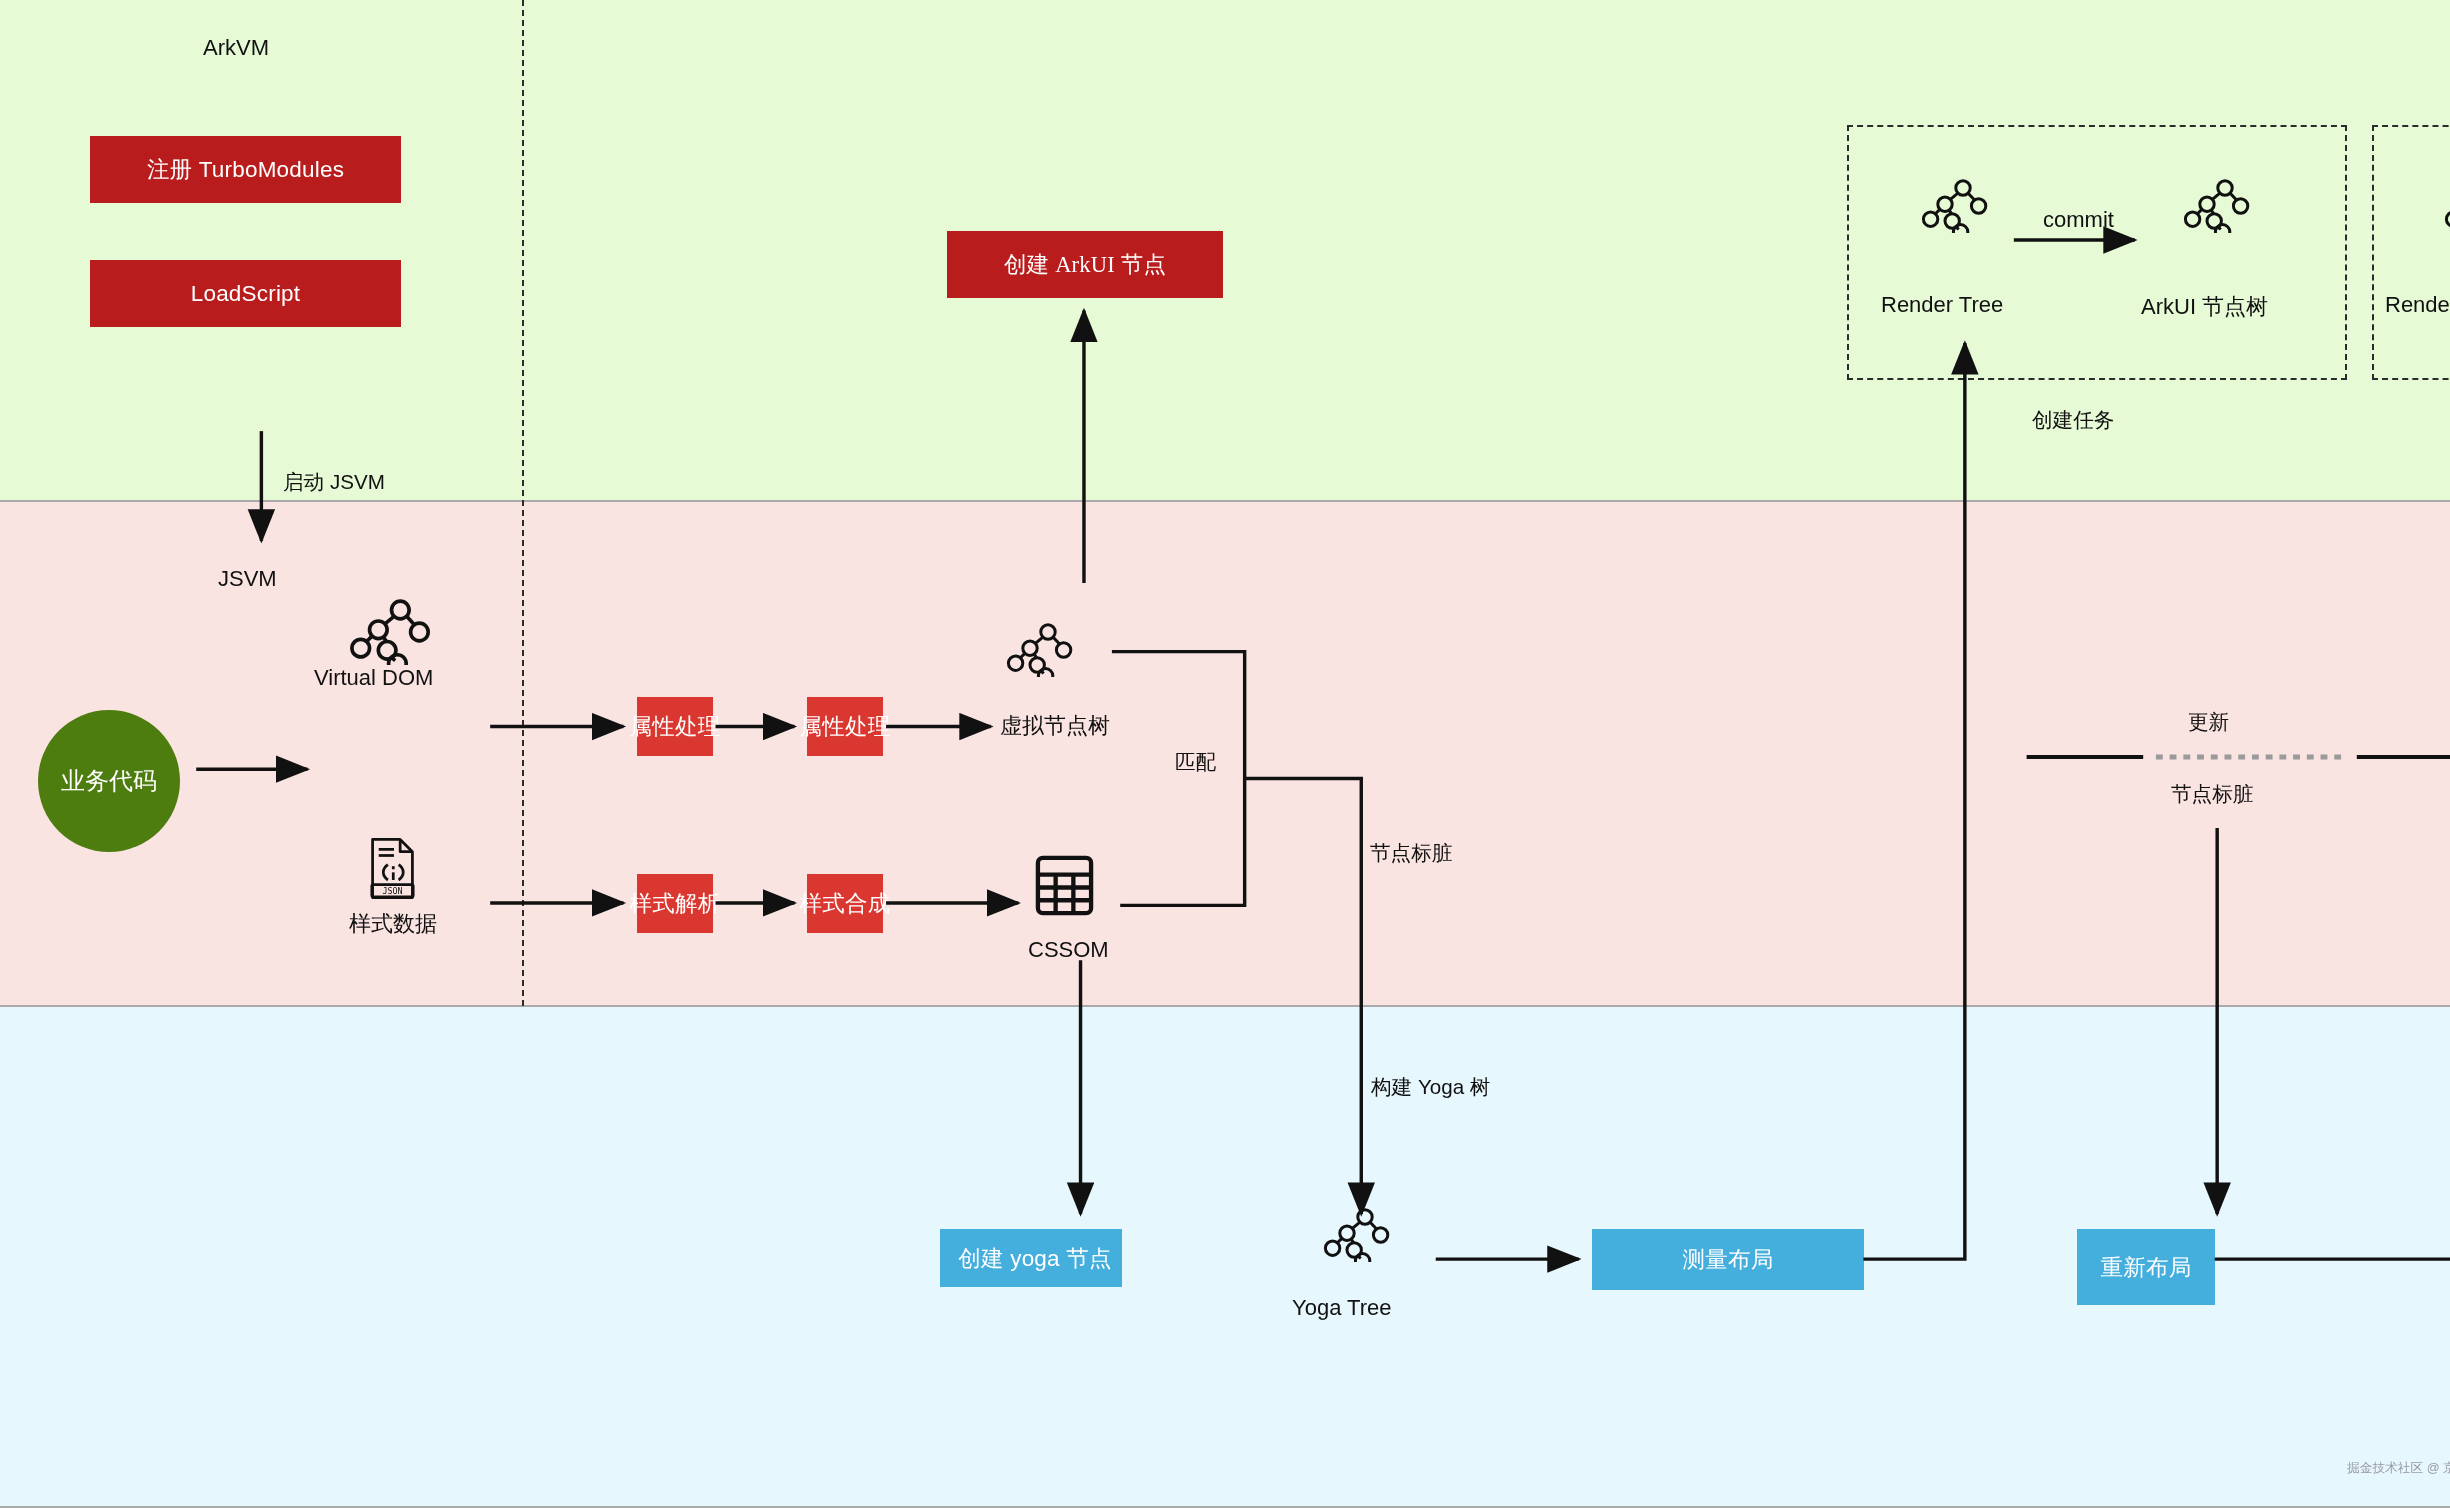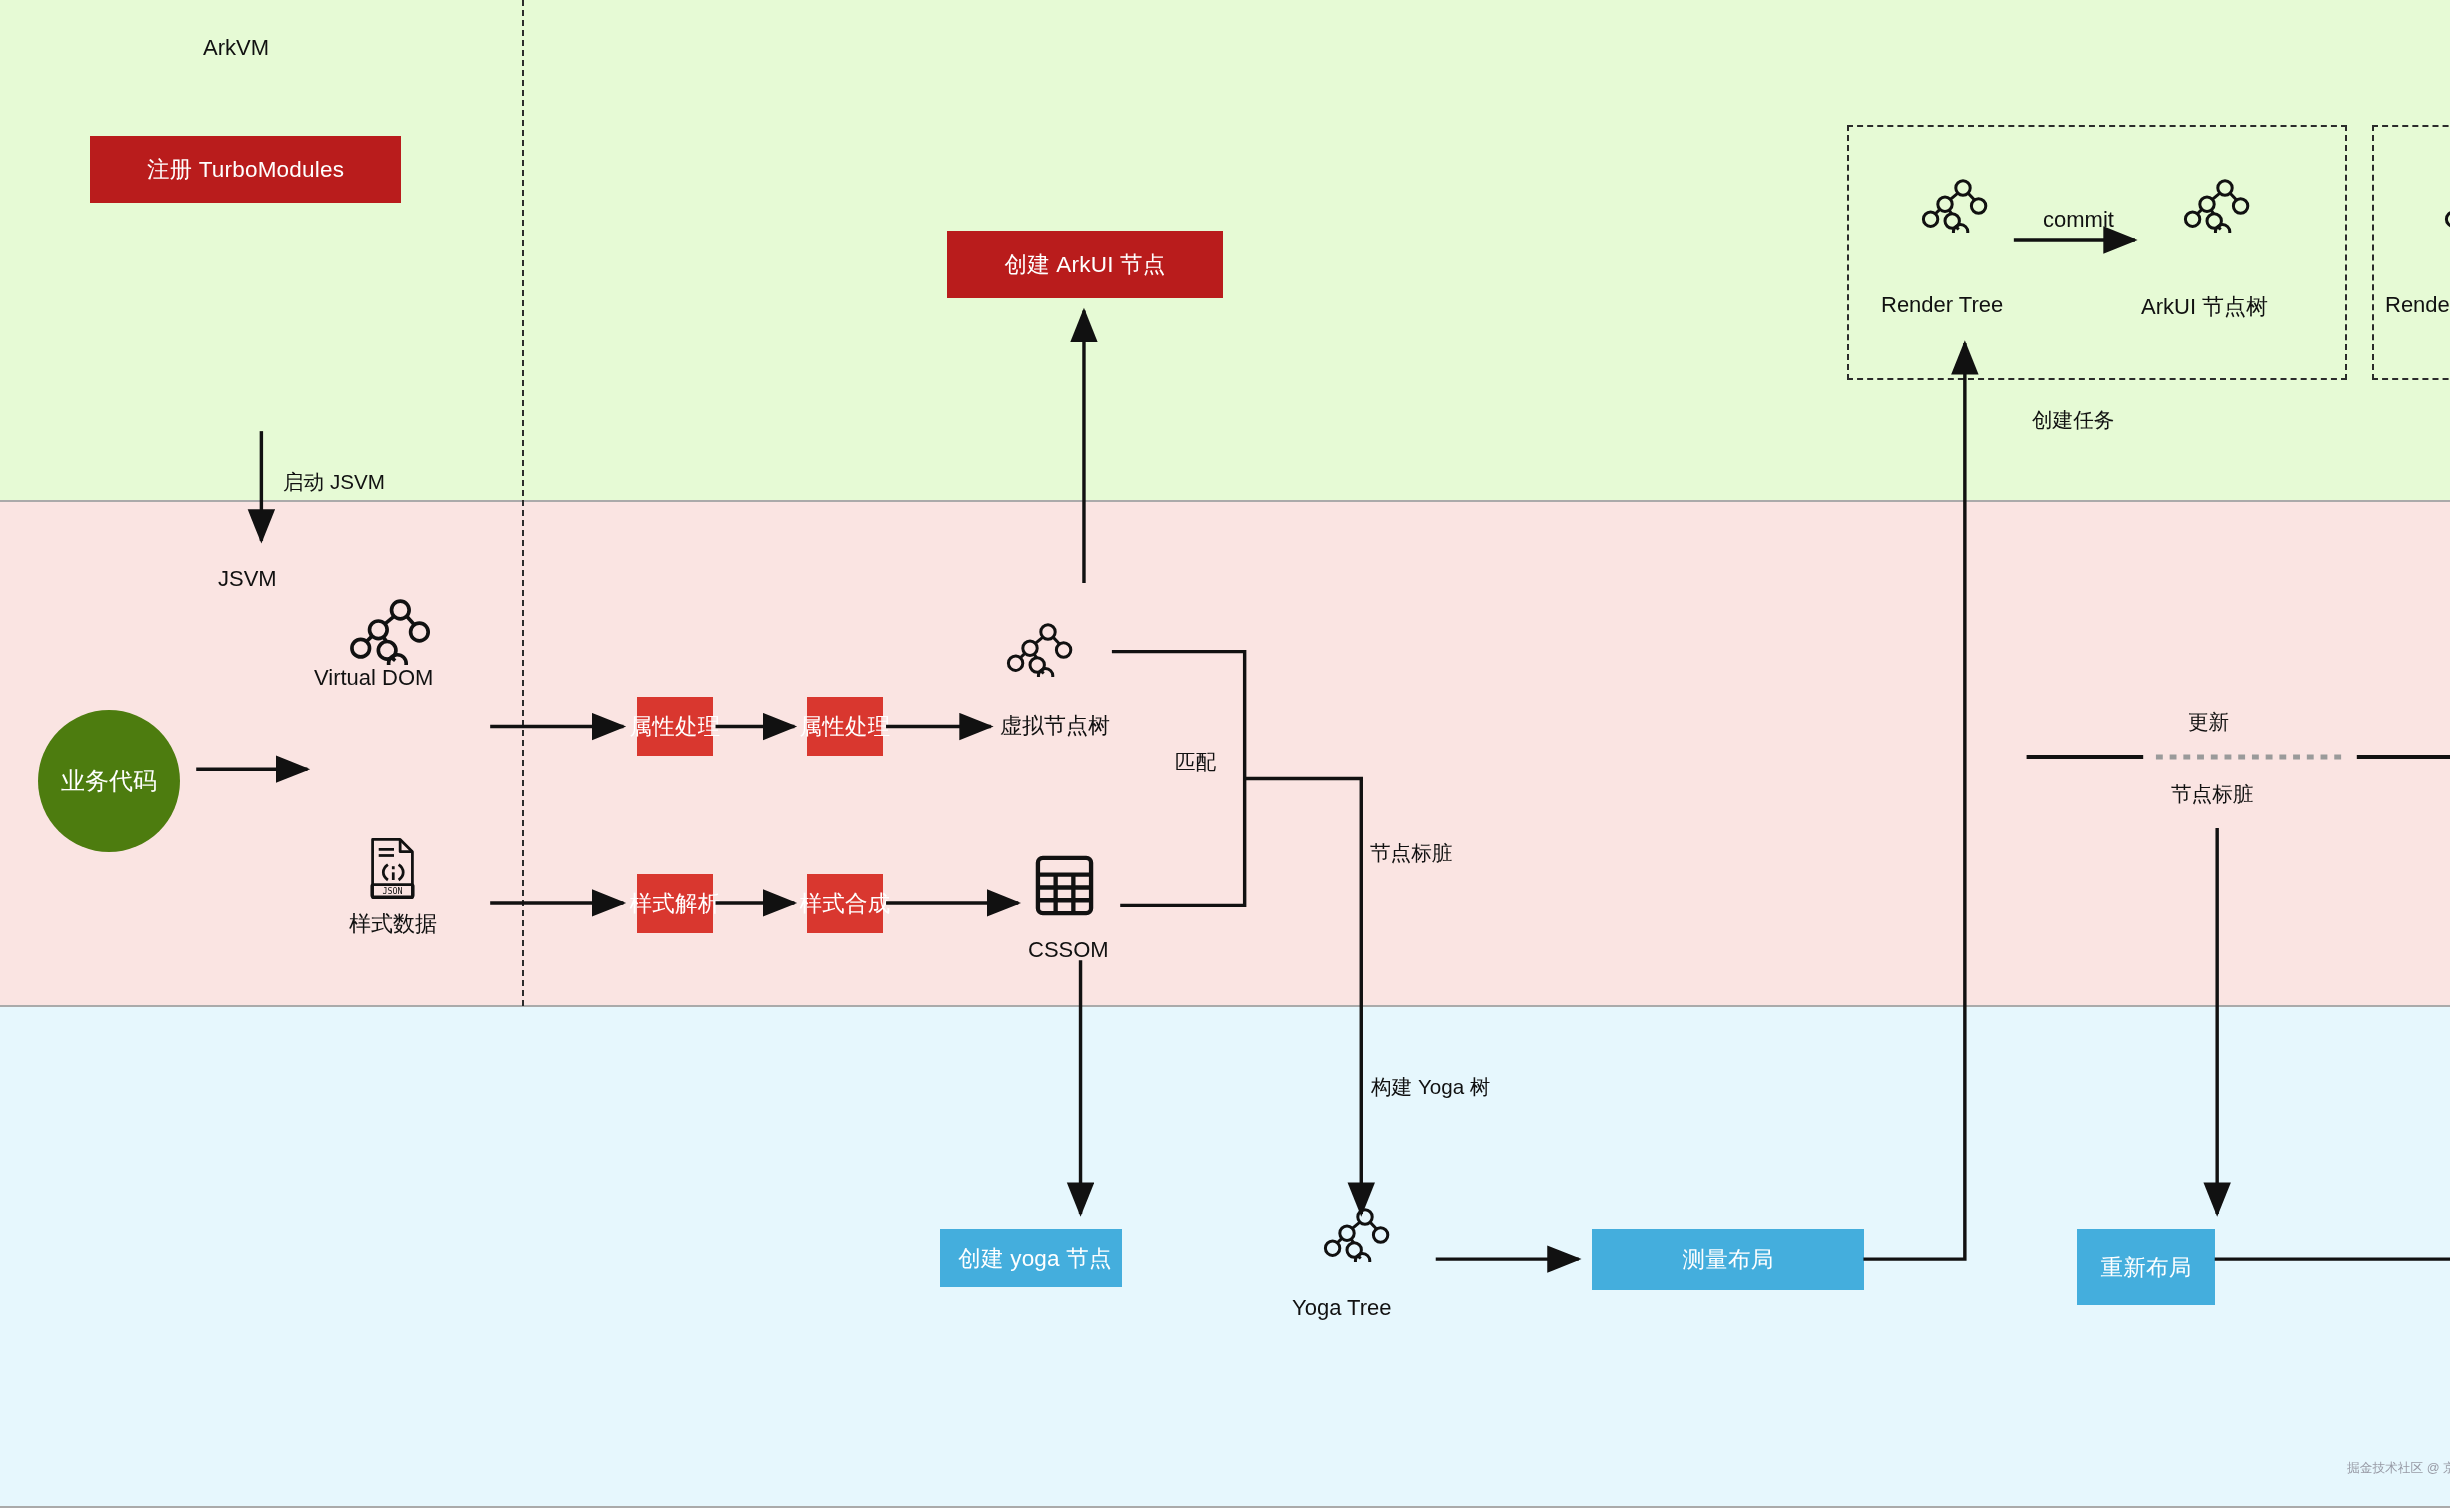--- a/index.html
+++ b/index.html
@@ -43,22 +43,23 @@
   <div class="band-sep" style="top:500px"></div>
   <div class="band band-pink"></div>
   <div class="band-sep" style="top:1005px"></div>
   <div class="band band-blue"></div>
   <div class="band-sep" style="top:1506px"></div>
 
   <div class="txt" style="left:203px;top:35px">ArkVM</div>
   <div class="vdash" style="left:522px;top:0px;height:1006px;"></div>
 
   <div class="boxlbl box-green" style="left:90px;top:136px;width:311px;height:67px;">注册 TurboModules</div>
-
-  <div class="boxlbl box-green" style="left:947px;top:231px;width:276px;height:67px;">创建 ArkUI 节点</div>
+  <div class="boxlbl box-green" style="left:90px;top:260px;width:311px;height:67px;">LoadScript</div>
+
+  <div class="boxlbl box-green" style="left:947px;top:231px;width:276px;height:67px;font-family:Liberation Serif, serif;">创建 ArkUI 节点</div>
 
   <div class="txt" style="left:218px;top:566px">JSVM</div>
   <div class="txt-sm" style="left:283px;top:468px">启动 JSVM</div>
 
   <div class="circle-red" style="left:38px;top:710px;width:142px;height:142px;">业务代码</div>
 
   <div class="ico" style="left:349px;top:599px;width:88px;height:66px;">
     <svg viewBox="0 0 120 90" width="88" height="66">
       <g fill="none" stroke="#111" stroke-width="5">
         <circle cx="70" cy="15" r="12"></circle>

